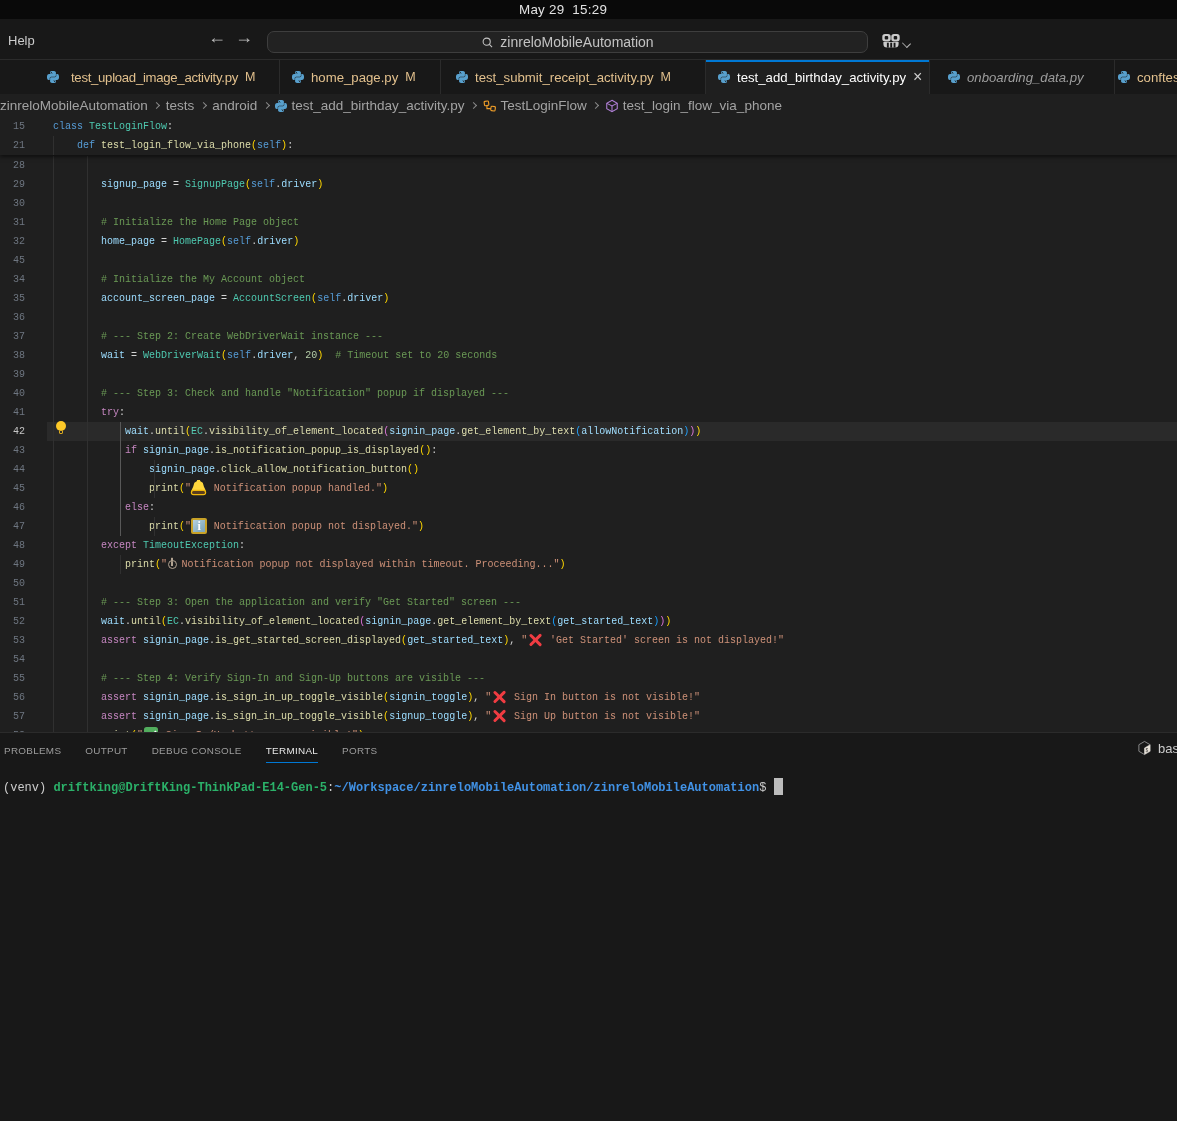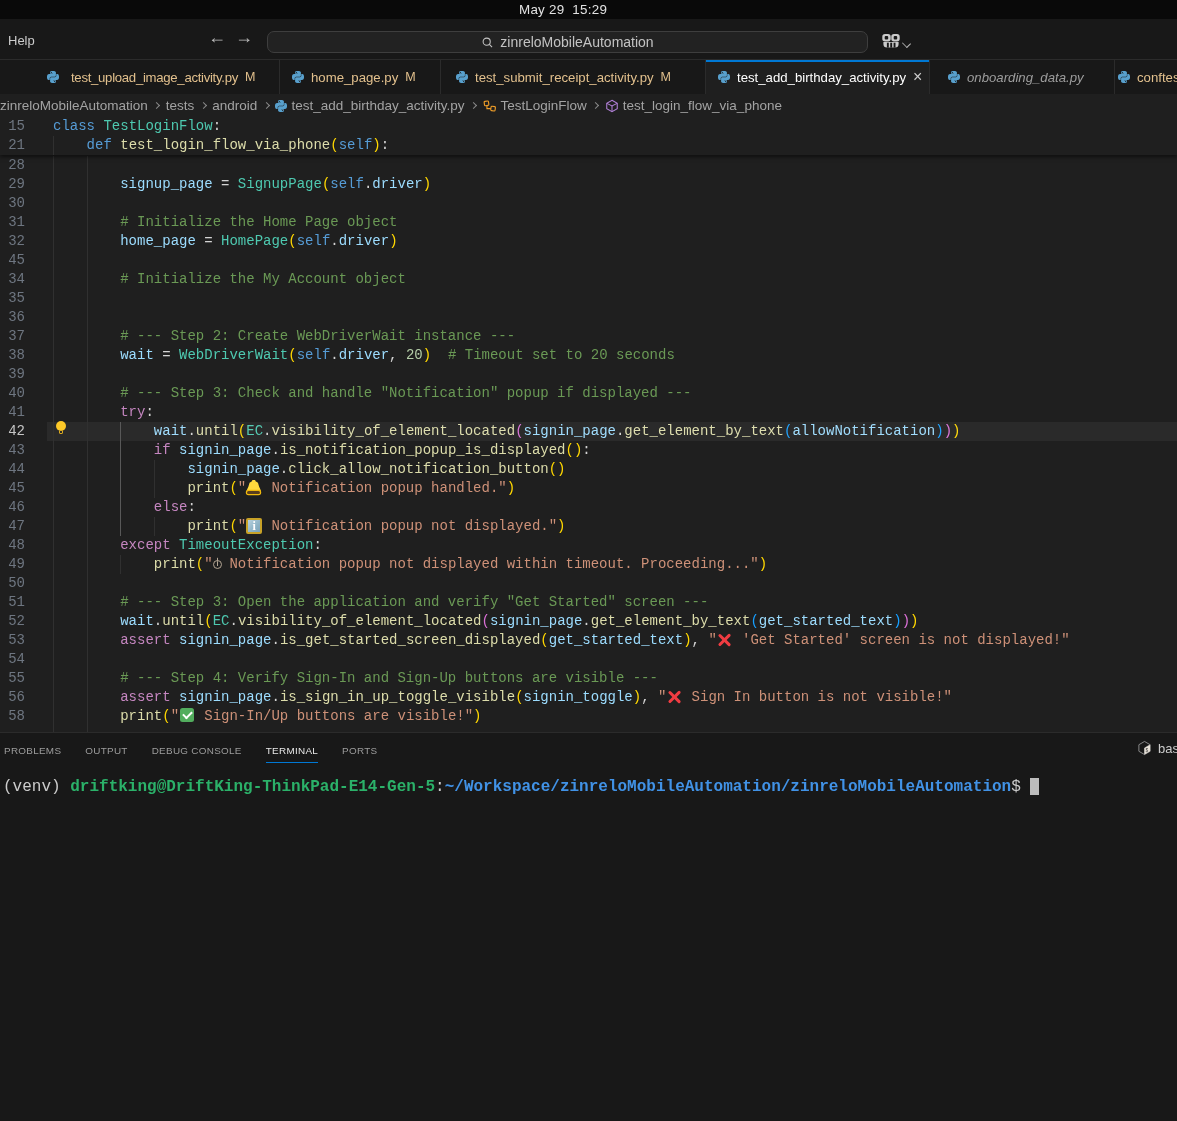--- a/index.html
+++ b/index.html
@@ -30,21 +30,21 @@
 .tab.preview span.fn { font-style:italic; color:#9d9d9d; }
 .tab .close { color:#cccccc; font-size:16px; margin-left:0px; line-height:1; }
 
 
 #breadcrumbs { position:absolute; left:0; top:94px; width:1177px; height:23px; background:#1f1f1f; display:flex; align-items:center; font-size:13.5px; color:#a3a3a3; letter-spacing:0px; white-space:nowrap; }
 #breadcrumbs .sep { width:5px; height:5px; border-right:1.3px solid #8a8a8a; border-top:1.3px solid #8a8a8a; transform:rotate(45deg); margin:0 6.5px; flex:none; }
 #breadcrumbs .ic { margin-right:4px; display:flex; }
 
 
 #editor { position:absolute; left:0; top:117px; width:1177px; height:615px; background:#1f1f1f; overflow:hidden; }
-.ln { position:relative; height:19px; line-height:19px; white-space:pre; font-family:"Liberation Mono",monospace; font-size:14px; color:#d4d4d4; }
+.ln { position:relative; height:19px; line-height:19px; white-space:pre; font-family:"Liberation Mono",monospace; font-size:10px; color:#d4d4d4; }
 .ln b { position:absolute; left:0; top:0; width:25px; text-align:right; color:#6e7681; font-weight:normal; }
 .ln u { position:absolute; left:53px; top:0; text-decoration:none; }
 .ln i { font-style:normal; }
 .ln.cur b { color:#c6c6c6; }
 .ln.cur:after { content:""; position:absolute; left:47px; right:0; top:0; bottom:0; background:rgba(255,255,255,0.05); }
 i.k { color:#569cd6; } i.kc { color:#c586c0; } i.t { color:#4ec9b0; }
 i.f { color:#dcdcaa; } i.v { color:#9cdcfe; } i.s { color:#ce9178; }
 i.c { color:#6a9955; } i.n { color:#b5cea8; } i.w { color:#d4d4d4; }
 i.b1 { color:#ffd700; } i.b2 { color:#da70d6; } i.b3 { color:#179fff; }
 #sticky { position:absolute; left:0; top:0; width:1177px; height:38px; background:#1f1f1f; box-shadow:0 2px 4px rgba(0,0,0,0.55); z-index:5; }
@@ -73,21 +73,21 @@
 #bulb { position:absolute; left:56px; z-index:2; }
 #bulb:before { content:""; position:absolute; left:0; top:0; width:10px; height:10px; border-radius:50%; background:#fdc928; }
 #bulb:after { content:""; position:absolute; left:2.6px; top:8.6px; width:4.6px; height:4.2px; background:transparent; border:1.6px solid #d8a81f; border-bottom-width:1.9px; box-sizing:border-box; border-radius:1px; }
 
 
 #panel { position:absolute; left:0; top:732px; width:1177px; height:389px; background:#181818; border-top:1px solid #2b2b2b; }
 #paneltabs { position:absolute; left:0; top:0; width:1177px; height:30px; display:flex; align-items:center; font-size:9.9px; color:#9d9d9d; letter-spacing:0.3px; overflow:hidden; }
 #paneltabs .pt { margin:0 12px; position:relative; height:30px; line-height:36px; flex:none; }
 #paneltabs .pt.act { color:#e7e7e7; border-bottom:1px solid #0078d4; }
 #bashlbl { position:absolute; left:1137px; top:0; height:30px; display:flex; align-items:center; gap:6px; color:#cccccc; font-size:13px; letter-spacing:0; }
-#term { position:absolute; left:3px; top:45px; font-family:"Liberation Mono",monospace; font-size:16px; white-space:pre; color:#cccccc; line-height:18px; }
+#term { position:absolute; left:3px; top:45px; font-family:"Liberation Mono",monospace; font-size:12px; white-space:pre; color:#cccccc; line-height:18px; }
 #term .g { color:#2bb169; font-weight:bold; }
 #term .b { color:#4192e6; font-weight:bold; }
 #cursor { display:inline-block; width:9px; height:16.5px; background:#bcbcbc; vertical-align:-3.5px; margin-left:0px; }
 </style></head>
 <body>
 <div id="screen">
   <div id="gnomebar">
       <span>May 29&nbsp; 15:29</span>
     </div>
 
@@ -218,21 +218,21 @@
 <div class="ln"><b>21</b><u>    <i class="k">def</i> <i class="f">test_login_flow_via_phone</i><i class="b1">(</i><i class="k">self</i><i class="b1">)</i><i class="w">:</i></u></div>
     </div>
     <div id="code">
 <div class="ln"><b>28</b></div>
 <div class="ln"><b>29</b><u>        <i class="v">signup_page</i> <i class="w">=</i> <i class="t">SignupPage</i><i class="b1">(</i><i class="k">self</i><i class="w">.</i><i class="v">driver</i><i class="b1">)</i></u></div>
 <div class="ln"><b>30</b><u></u></div>
 <div class="ln"><b>31</b><u>        <i class="c"># Initialize the Home Page object</i></u></div>
 <div class="ln"><b>32</b><u>        <i class="v">home_page</i> <i class="w">=</i> <i class="t">HomePage</i><i class="b1">(</i><i class="k">self</i><i class="w">.</i><i class="v">driver</i><i class="b1">)</i></u></div>
 <div class="ln"><b>45</b><u></u></div>
 <div class="ln"><b>34</b><u>        <i class="c"># Initialize the My Account object</i></u></div>
-<div class="ln"><b>35</b></div>
+<div class="ln"><b>35</b><u>        <i class="v">account_screen_page</i> <i class="w">=</i> <i class="t">AccountScreen</i><i class="b1">(</i><i class="k">self</i><i class="w">.</i><i class="v">driver</i><i class="b1">)</i></u></div>
 <div class="ln"><b>36</b><u></u></div>
 <div class="ln"><b>37</b><u>        <i class="c"># --- Step 2: Create WebDriverWait instance ---</i></u></div>
 <div class="ln"><b>38</b><u>        <i class="v">wait</i> <i class="w">=</i> <i class="t">WebDriverWait</i><i class="b1">(</i><i class="k">self</i><i class="w">.</i><i class="v">driver</i><i class="w">,</i> <i class="n">20</i><i class="b1">)</i>  <i class="c"># Timeout set to 20 seconds</i></u></div>
 <div class="ln"><b>39</b><u></u></div>
 <div class="ln"><b>40</b><u>        <i class="c"># --- Step 3: Check and handle "Notification" popup if displayed ---</i></u></div>
 <div class="ln"><b>41</b><u>        <i class="kc">try</i><i class="w">:</i></u></div>
 <div class="ln cur"><b>42</b><u>            <i class="v">wait</i><i class="w">.</i><i class="f">until</i><i class="b1">(</i><i class="t">EC</i><i class="w">.</i><i class="f">visibility_of_element_located</i><i class="b2">(</i><i class="v">signin_page</i><i class="w">.</i><i class="f">get_element_by_text</i><i class="b3">(</i><i class="v">allowNotification</i><i class="b3">)</i><i class="b2">)</i><i class="b1">)</i></u></div>
 <div class="ln"><b>43</b><u>            <i class="kc">if</i> <i class="v">signin_page</i><i class="w">.</i><i class="f">is_notification_popup_is_displayed</i><i class="b1">()</i><i class="w">:</i></u></div>
 <div class="ln"><b>44</b><u>                <i class="v">signin_page</i><i class="w">.</i><i class="f">click_allow_notification_button</i><i class="b1">()</i></u></div>
 <div class="ln"><b>45</b><u>                <i class="f">print</i><i class="b1">(</i><i class="s">"</i><em class="e2 bell"></em><i class="s"> Notification popup handled."</i><i class="b1">)</i></u></div>
@@ -240,20 +240,21 @@
 <div class="ln"><b>47</b><u>                <i class="f">print</i><i class="b1">(</i><i class="s">"</i><em class="e2 info">i</em><i class="s"> Notification popup not displayed."</i><i class="b1">)</i></u></div>
 <div class="ln"><b>48</b><u>        <i class="kc">except</i> <i class="t">TimeoutException</i><i class="w">:</i></u></div>
 <div class="ln"><b>49</b><u>            <i class="f">print</i><i class="b1">(</i><i class="s">"</i><em class="e1 clock"></em><i class="s"> Notification popup not displayed within timeout. Proceeding..."</i><i class="b1">)</i></u></div>
 <div class="ln"><b>50</b><u></u></div>
 <div class="ln"><b>51</b><u>        <i class="c"># --- Step 3: Open the application and verify "Get Started" screen ---</i></u></div>
 <div class="ln"><b>52</b><u>        <i class="v">wait</i><i class="w">.</i><i class="f">until</i><i class="b1">(</i><i class="t">EC</i><i class="w">.</i><i class="f">visibility_of_element_located</i><i class="b2">(</i><i class="v">signin_page</i><i class="w">.</i><i class="f">get_element_by_text</i><i class="b3">(</i><i class="v">get_started_text</i><i class="b3">)</i><i class="b2">)</i><i class="b1">)</i></u></div>
 <div class="ln"><b>53</b><u>        <i class="kc">assert</i> <i class="v">signin_page</i><i class="w">.</i><i class="f">is_get_started_screen_displayed</i><i class="b1">(</i><i class="v">get_started_text</i><i class="b1">)</i><i class="w">,</i> <i class="s">"</i><em class="e2 xm"></em><i class="s"> 'Get Started' screen is not displayed!"</i></u></div>
 <div class="ln"><b>54</b><u></u></div>
 <div class="ln"><b>55</b><u>        <i class="c"># --- Step 4: Verify Sign-In and Sign-Up buttons are visible ---</i></u></div>
 <div class="ln"><b>56</b><u>        <i class="kc">assert</i> <i class="v">signin_page</i><i class="w">.</i><i class="f">is_sign_in_up_toggle_visible</i><i class="b1">(</i><i class="v">signin_toggle</i><i class="b1">)</i><i class="w">,</i> <i class="s">"</i><em class="e2 xm"></em><i class="s"> Sign In button is not visible!"</i></u></div>
+<div class="ln"><b>57</b><u>        <i class="kc">assert</i> <i class="v">signin_page</i><i class="w">.</i><i class="f">is_sign_in_up_toggle_visible</i><i class="b1">(</i><i class="v">signup_toggle</i><i class="b1">)</i><i class="w">,</i> <i class="s">"</i><em class="e2 xm"></em><i class="s"> Sign Up button is not visible!"</i></u></div>
 <div class="ln"><b>58</b><u>        <i class="f">print</i><i class="b1">(</i><i class="s">"</i><em class="e2 ck"></em><i class="s"> Sign-In/Up buttons are visible!"</i><i class="b1">)</i></u></div>
     </div>
   </div>
 
   <div id="panel">
     <div id="paneltabs">
       <span class="pt" style="margin-left:4px">PROBLEMS</span>
       <span class="pt">OUTPUT</span>
       <span class="pt">DEBUG CONSOLE</span>
       <span class="pt act">TERMINAL</span>

